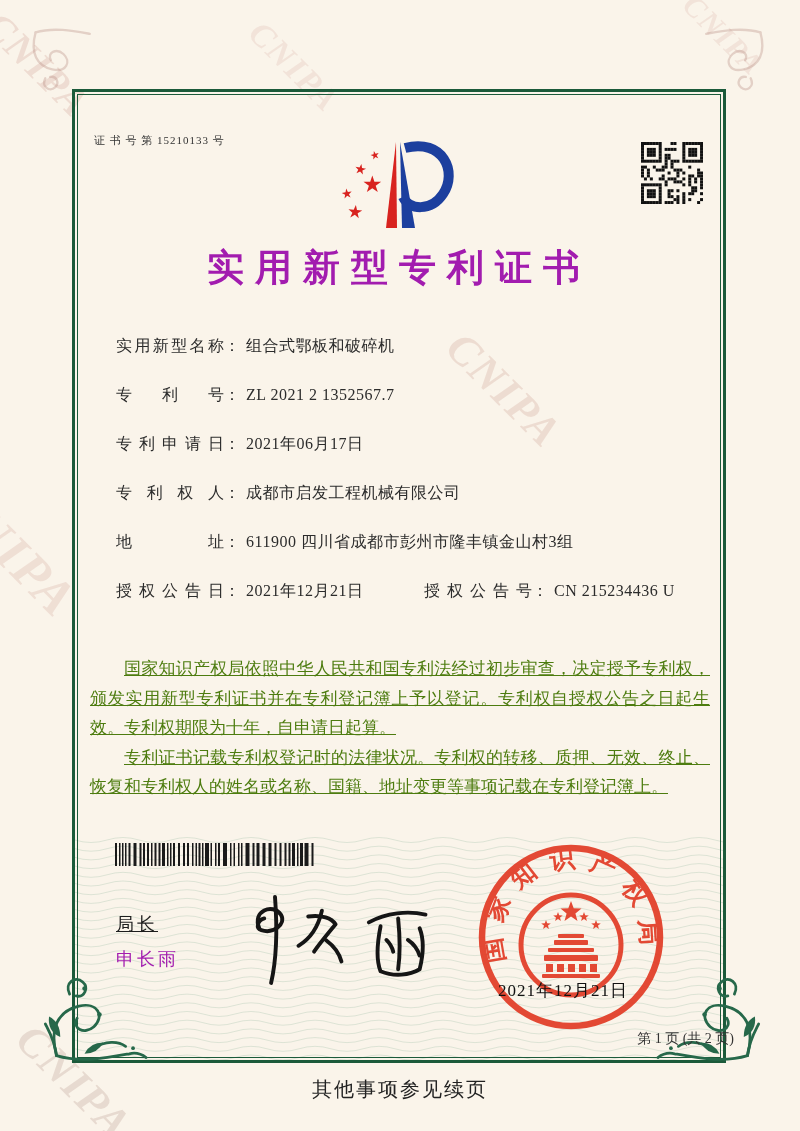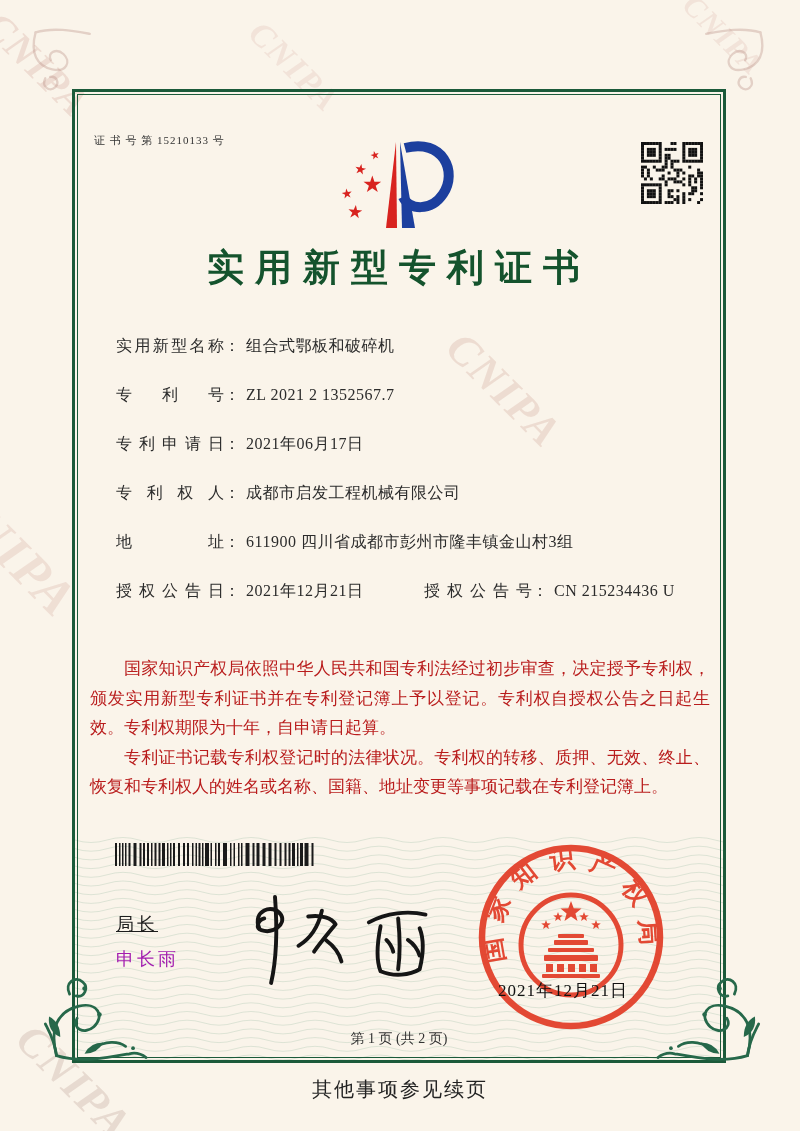--- a/index.html
+++ b/index.html
@@ -33,44 +33,44 @@
   .fl-br{left:656px;top:962px;transform:scaleX(-1);}
   .fl-tl{left:20px;top:22px;transform:scaleY(-1);opacity:.35;}
   .fl-tr{left:692px;top:22px;transform:scale(-1,-1);opacity:.35;}
   
   .cert-no{position:absolute;left:94px;top:133px;font-size:11px;letter-spacing:1px;color:#333;z-index:3;}
   .logo{position:absolute;left:330px;top:136px;z-index:3;}
   .logo-star{position:absolute;color:#d8231f;z-index:4;line-height:1;}
   .qr{position:absolute;left:641px;top:142px;z-index:3;}
   .title{
     position:absolute;left:72px;top:243px;width:654px;text-align:center;
-    font-size:37px;font-weight:bold;letter-spacing:11px;color:#14532d;z-index:3;
+    font-size:37px;font-weight:bold;letter-spacing:11px;color:#a21caf;z-index:3;
   }
   
   .fields{position:absolute;left:116px;top:333px;width:580px;z-index:3;font-size:16px;color:#2c2c2c;}
   .frow{line-height:25px;margin-bottom:24px;white-space:nowrap;}
   .flabel{display:inline-block;width:108px;text-align:justify;text-align-last:justify;vertical-align:top;}
   .fvalue{margin-left:6px;letter-spacing:.5px;}
   .grant-a{display:inline-block;width:304px;}
   
   .paras{position:absolute;left:90px;top:654px;width:620px;z-index:3;
-    font-size:17px;line-height:29.5px;text-align:justify;color:#b91c1c;}
+    font-size:17px;line-height:29.5px;text-align:justify;color:#4d7c0f;text-decoration:underline;}
   .paras p{margin:0;text-indent:2em;}
   
   .barcode{position:absolute;left:115px;top:843px;z-index:3;}
   .sig-title{position:absolute;left:116px;top:912px;font-family:"Liberation Sans","DejaVu Sans",sans-serif;
     font-size:18px;letter-spacing:3px;color:#1d1d1d;z-index:3;text-decoration:underline;}
   .sig-name{position:absolute;left:116px;top:947px;font-family:"Liberation Sans","DejaVu Sans",sans-serif;
     font-size:18px;letter-spacing:3px;color:#a21caf;z-index:3;}
   .signature{position:absolute;left:232px;top:888px;z-index:3;}
   .seal{position:absolute;left:476px;top:842px;z-index:3;opacity:.92;}
   .seal-date{position:absolute;left:498px;top:979px;width:150px;font-size:17px;letter-spacing:1px;
     color:#111;z-index:4;white-space:nowrap;}
-  .page-ind{position:absolute;left:72px;top:1030px;width:654px;text-align:center;
-    font-size:14px;color:#333;z-index:3;}
+  .page-ind{position:absolute;left:72px;top:1030px;width:654px;text-align:right;
+    font-size:14px;color:#333;z-index:3;padding-left:8px;}
   .foot-note{position:absolute;left:0;top:1076px;width:800px;text-align:center;
     font-size:20px;letter-spacing:2px;color:#222;z-index:3;}
 </style>
 </head>
 <body>
 
 <div class="page">
 
   <span class="wm wm1">CNIPA</span>
   <span class="wm wm2">CNIPA</span>

